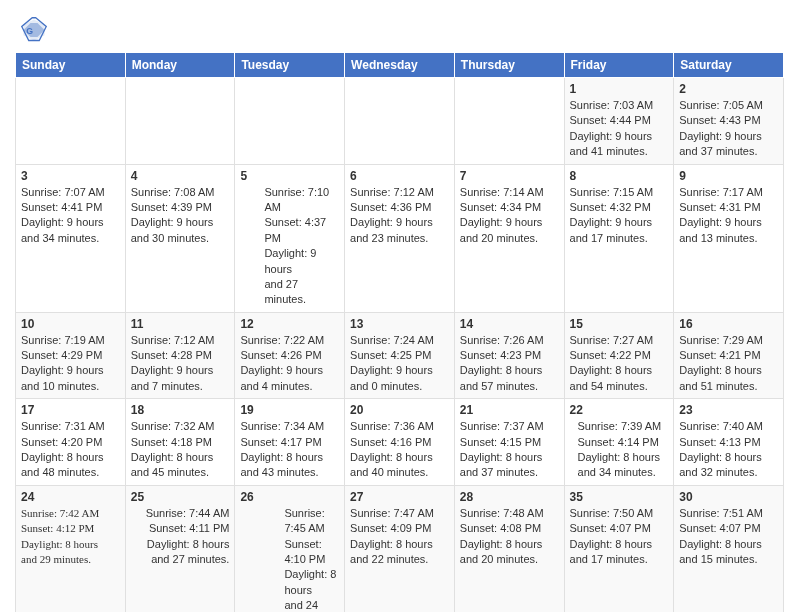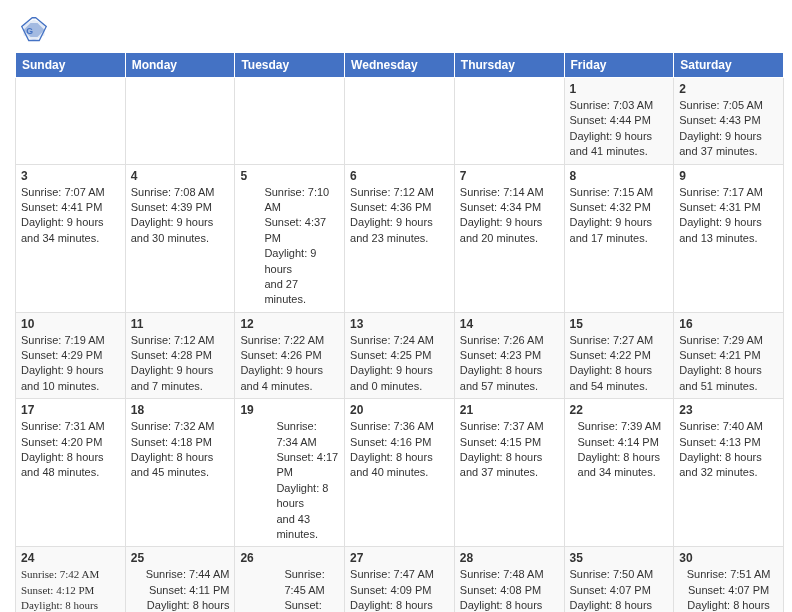--- a/index.html
+++ b/index.html
@@ -267,21 +267,21 @@
             </td>
             <td>
               <span class="day-number">18</span>
               <div class="day-info" style="white-space: pre-line;">Sunrise: 7:32 AM
 Sunset: 4:18 PM
 Daylight: 8 hours
 and 45 minutes.</div>
             </td>
             <td>
               <span class="day-number">19</span>
-              <div class="day-info" style="white-space: pre-line; margin-left: 36px;">Sunrise: 7:34 AM
+              <div class="day-info" style="white-space: pre-line;">Sunrise: 7:34 AM
 Sunset: 4:17 PM
 Daylight: 8 hours
 and 43 minutes.</div>
             </td>
             <td>
               <span class="day-number">20</span>
               <div class="day-info" style="white-space: pre-line;">Sunrise: 7:36 AM
 Sunset: 4:16 PM
 Daylight: 8 hours
 and 40 minutes.</div>
@@ -346,21 +346,21 @@
             </td>
             <td>
               <span class="day-number">35</span>
               <div class="day-info" style="white-space: pre-line;">Sunrise: 7:50 AM
 Sunset: 4:07 PM
 Daylight: 8 hours
 and 17 minutes.</div>
             </td>
             <td>
               <span class="day-number">30</span>
-              <div class="day-info" style="white-space: pre-line; text-align: center;">Sunrise: 7:51 AM
+              <div class="day-info" style="white-space: pre-line;">Sunrise: 7:51 AM
 Sunset: 4:07 PM
 Daylight: 8 hours
 and 15 minutes.</div>
             </td>
           </tr>
         </tbody>
     </table>
   </div>
 </div>
 

